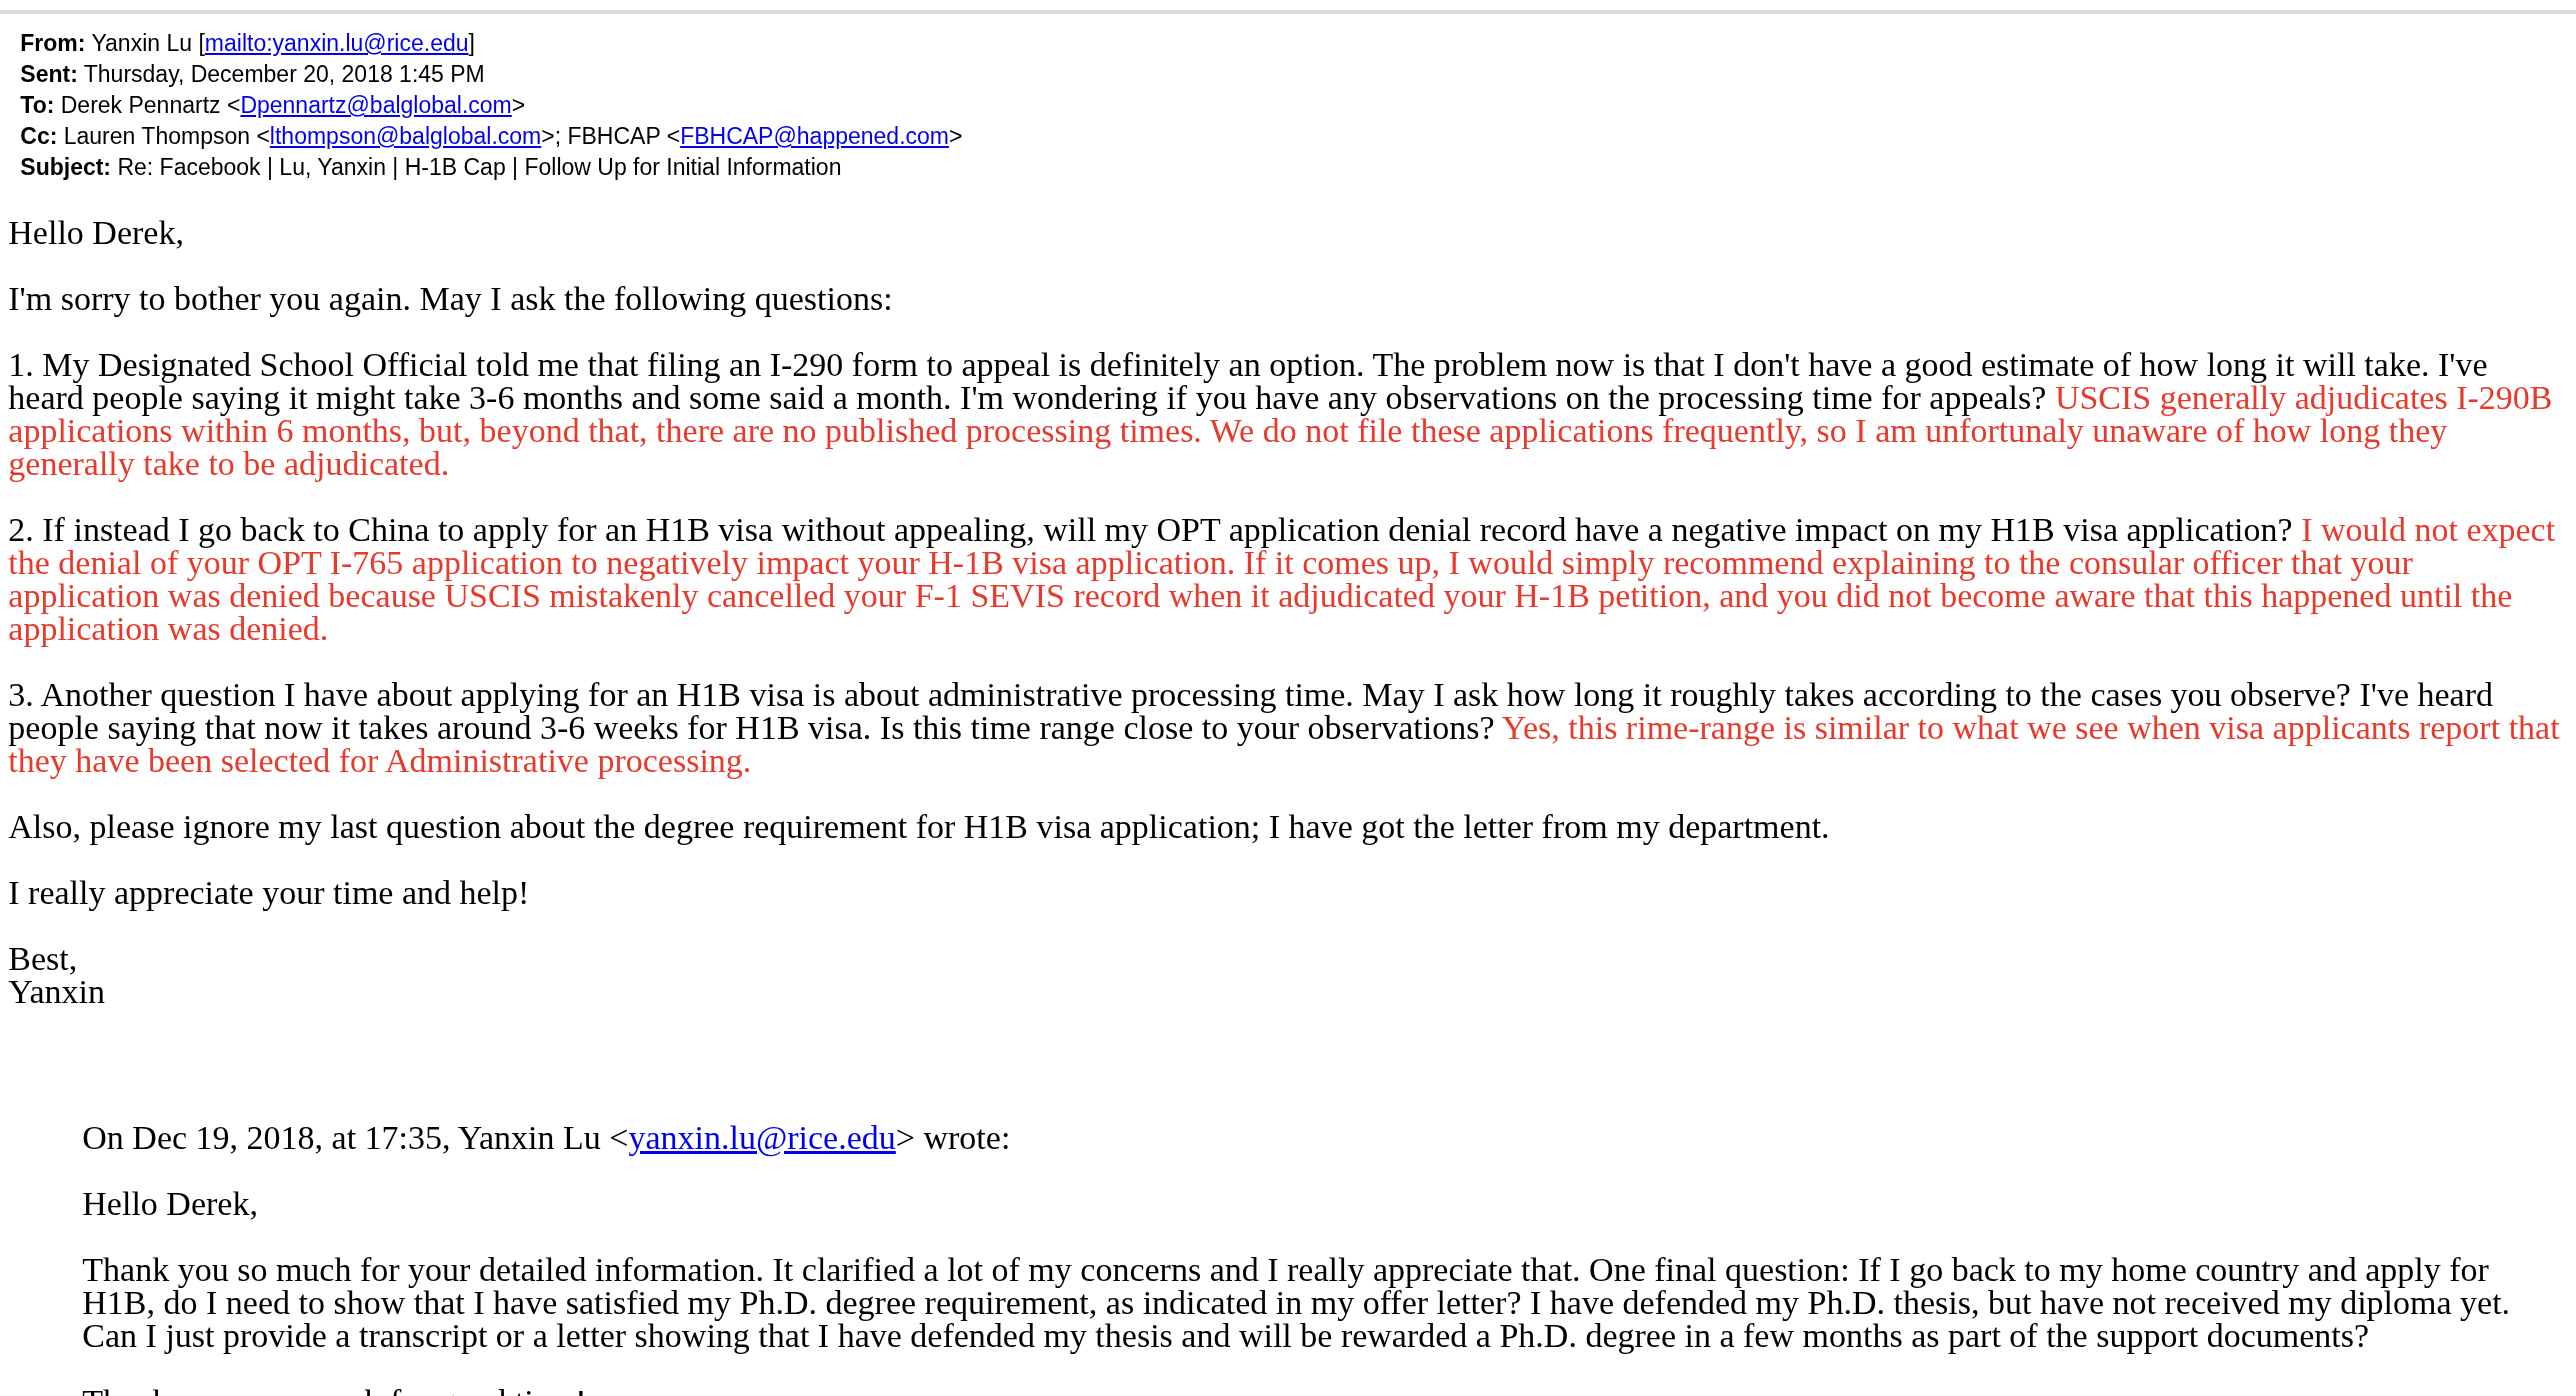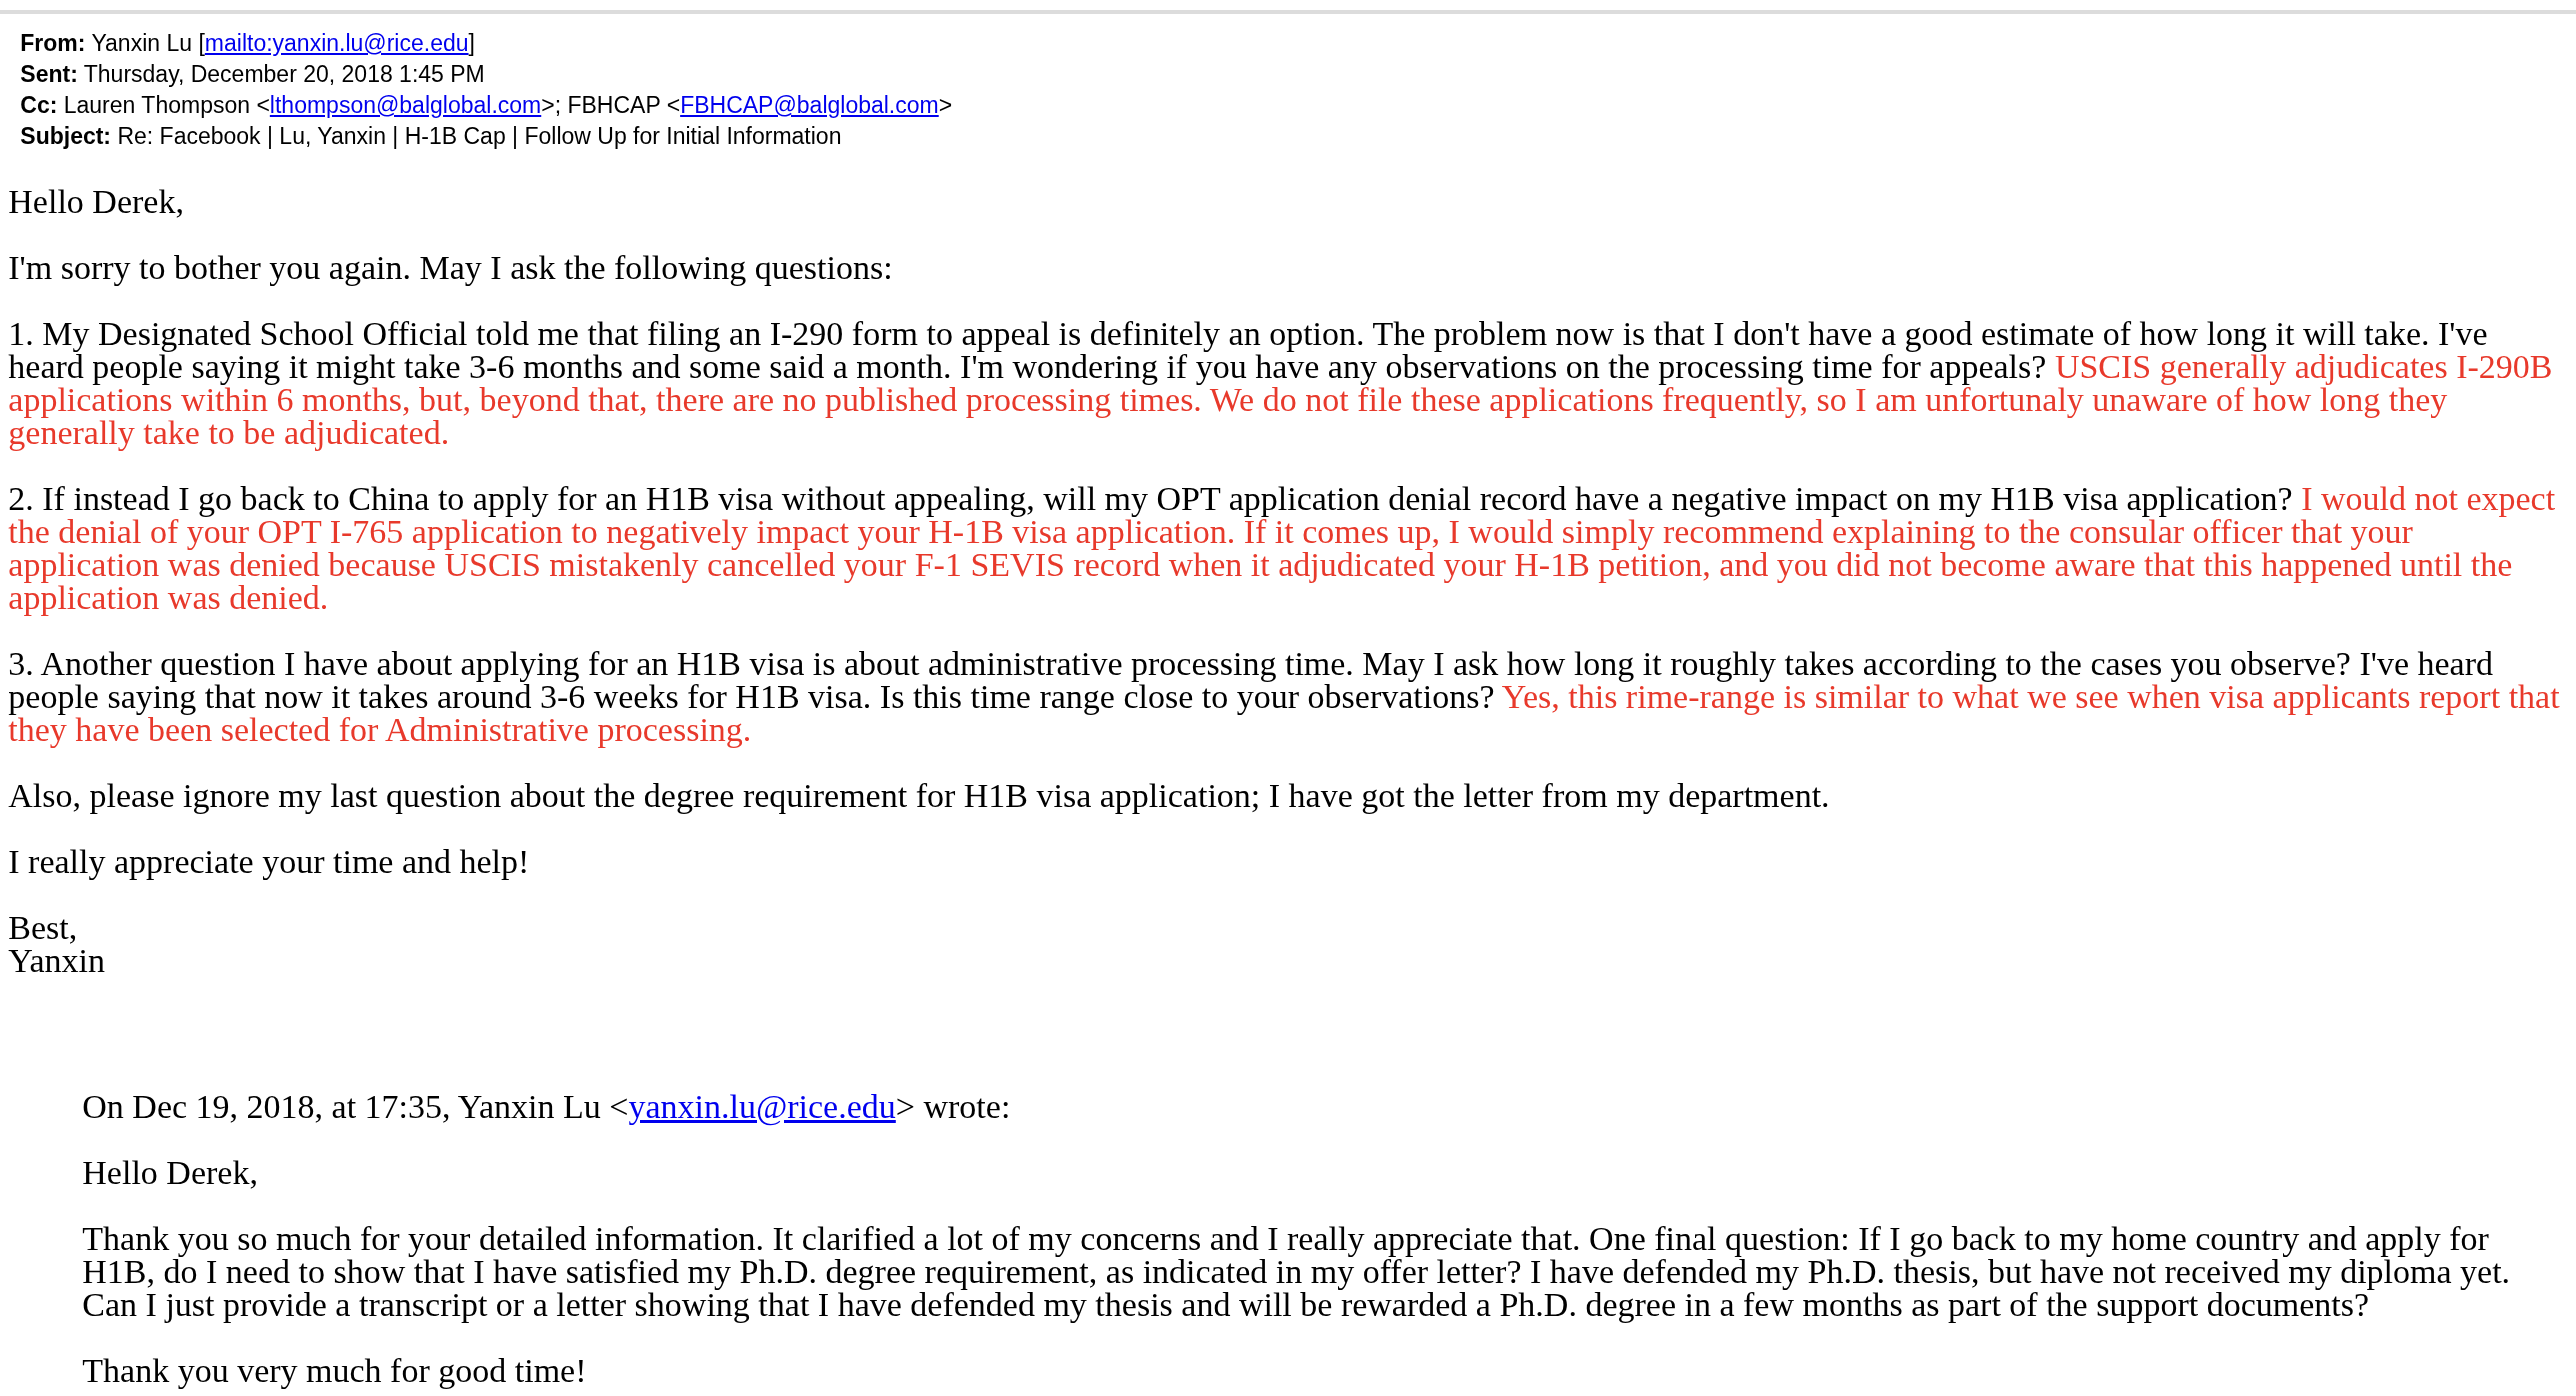--- a/index.html
+++ b/index.html
@@ -64,21 +64,22 @@
 </head>
 <body>
 
 <div class="top-rule"></div>
 
 <div class="content">
 
   <div class="email-header">
     <div><span class="lbl">From:</span><span> Yanxin Lu [</span><a class="link">mailto:yanxin.lu@rice.edu</a><span>]</span></div>
     <div><span class="lbl">Sent:</span><span> Thursday, December 20, 2018 1:45 PM</span></div>
-    <div><span class="lbl">Cc:</span><span> Lauren Thompson &lt;</span><a class="link">lthompson@balglobal.com</a><span>&gt;; FBHCAP &lt;</span><a class="link">FBHCAP@balglobal.com</a><span>&gt;</span></div>
+    <div><span class="lbl">To:</span><span> Derek Pennartz &lt;</span><a class="link">Dpennartz@balglobal.com</a><span>&gt;</span></div>
+    <div><span class="lbl">Cc:</span><span> Lauren Thompson &lt;</span><a class="link">lthompson@balglobal.com</a><span>&gt;; FBHCAP &lt;</span><a class="link">FBHCAP@happened.com</a><span>&gt;</span></div>
     <div><span class="lbl">Subject:</span><span> Re: Facebook | Lu, Yanxin | H-1B Cap | Follow Up for Initial Information</span></div>
   </div>
 
   <div class="email-body">
     <p>Hello Derek,</p>
     <p>I'm sorry to bother you again. May I ask the following questions:</p>
 
     <p><span>1. My Designated School Official told me that filing an I-290 form to appeal is definitely an option. The problem now is that I don't have a good estimate of how long it will take. I've heard people saying it might take 3-6 months and some said a month. I'm wondering if you have any observations on the processing time for appeals? </span><span class="red">USCIS generally adjudicates I-290B applications within 6 months, but, beyond that, there are no published processing times. We do not file these applications frequently, so I am unfortunaly unaware of how long they generally take to be adjudicated.</span></p>
 
     <p><span>2. If instead I go back to China to apply for an H1B visa without appealing, will my OPT application denial record have a negative impact on my H1B visa application? </span><span class="red">I would not expect the denial of your OPT I-765 application to negatively impact your H-1B visa application. If it comes up, I would simply recommend explaining to the consular officer that your application was denied because USCIS mistakenly cancelled your F-1 SEVIS record when it adjudicated your H-1B petition, and you did not become aware that this happened until the application was denied.</span></p>

